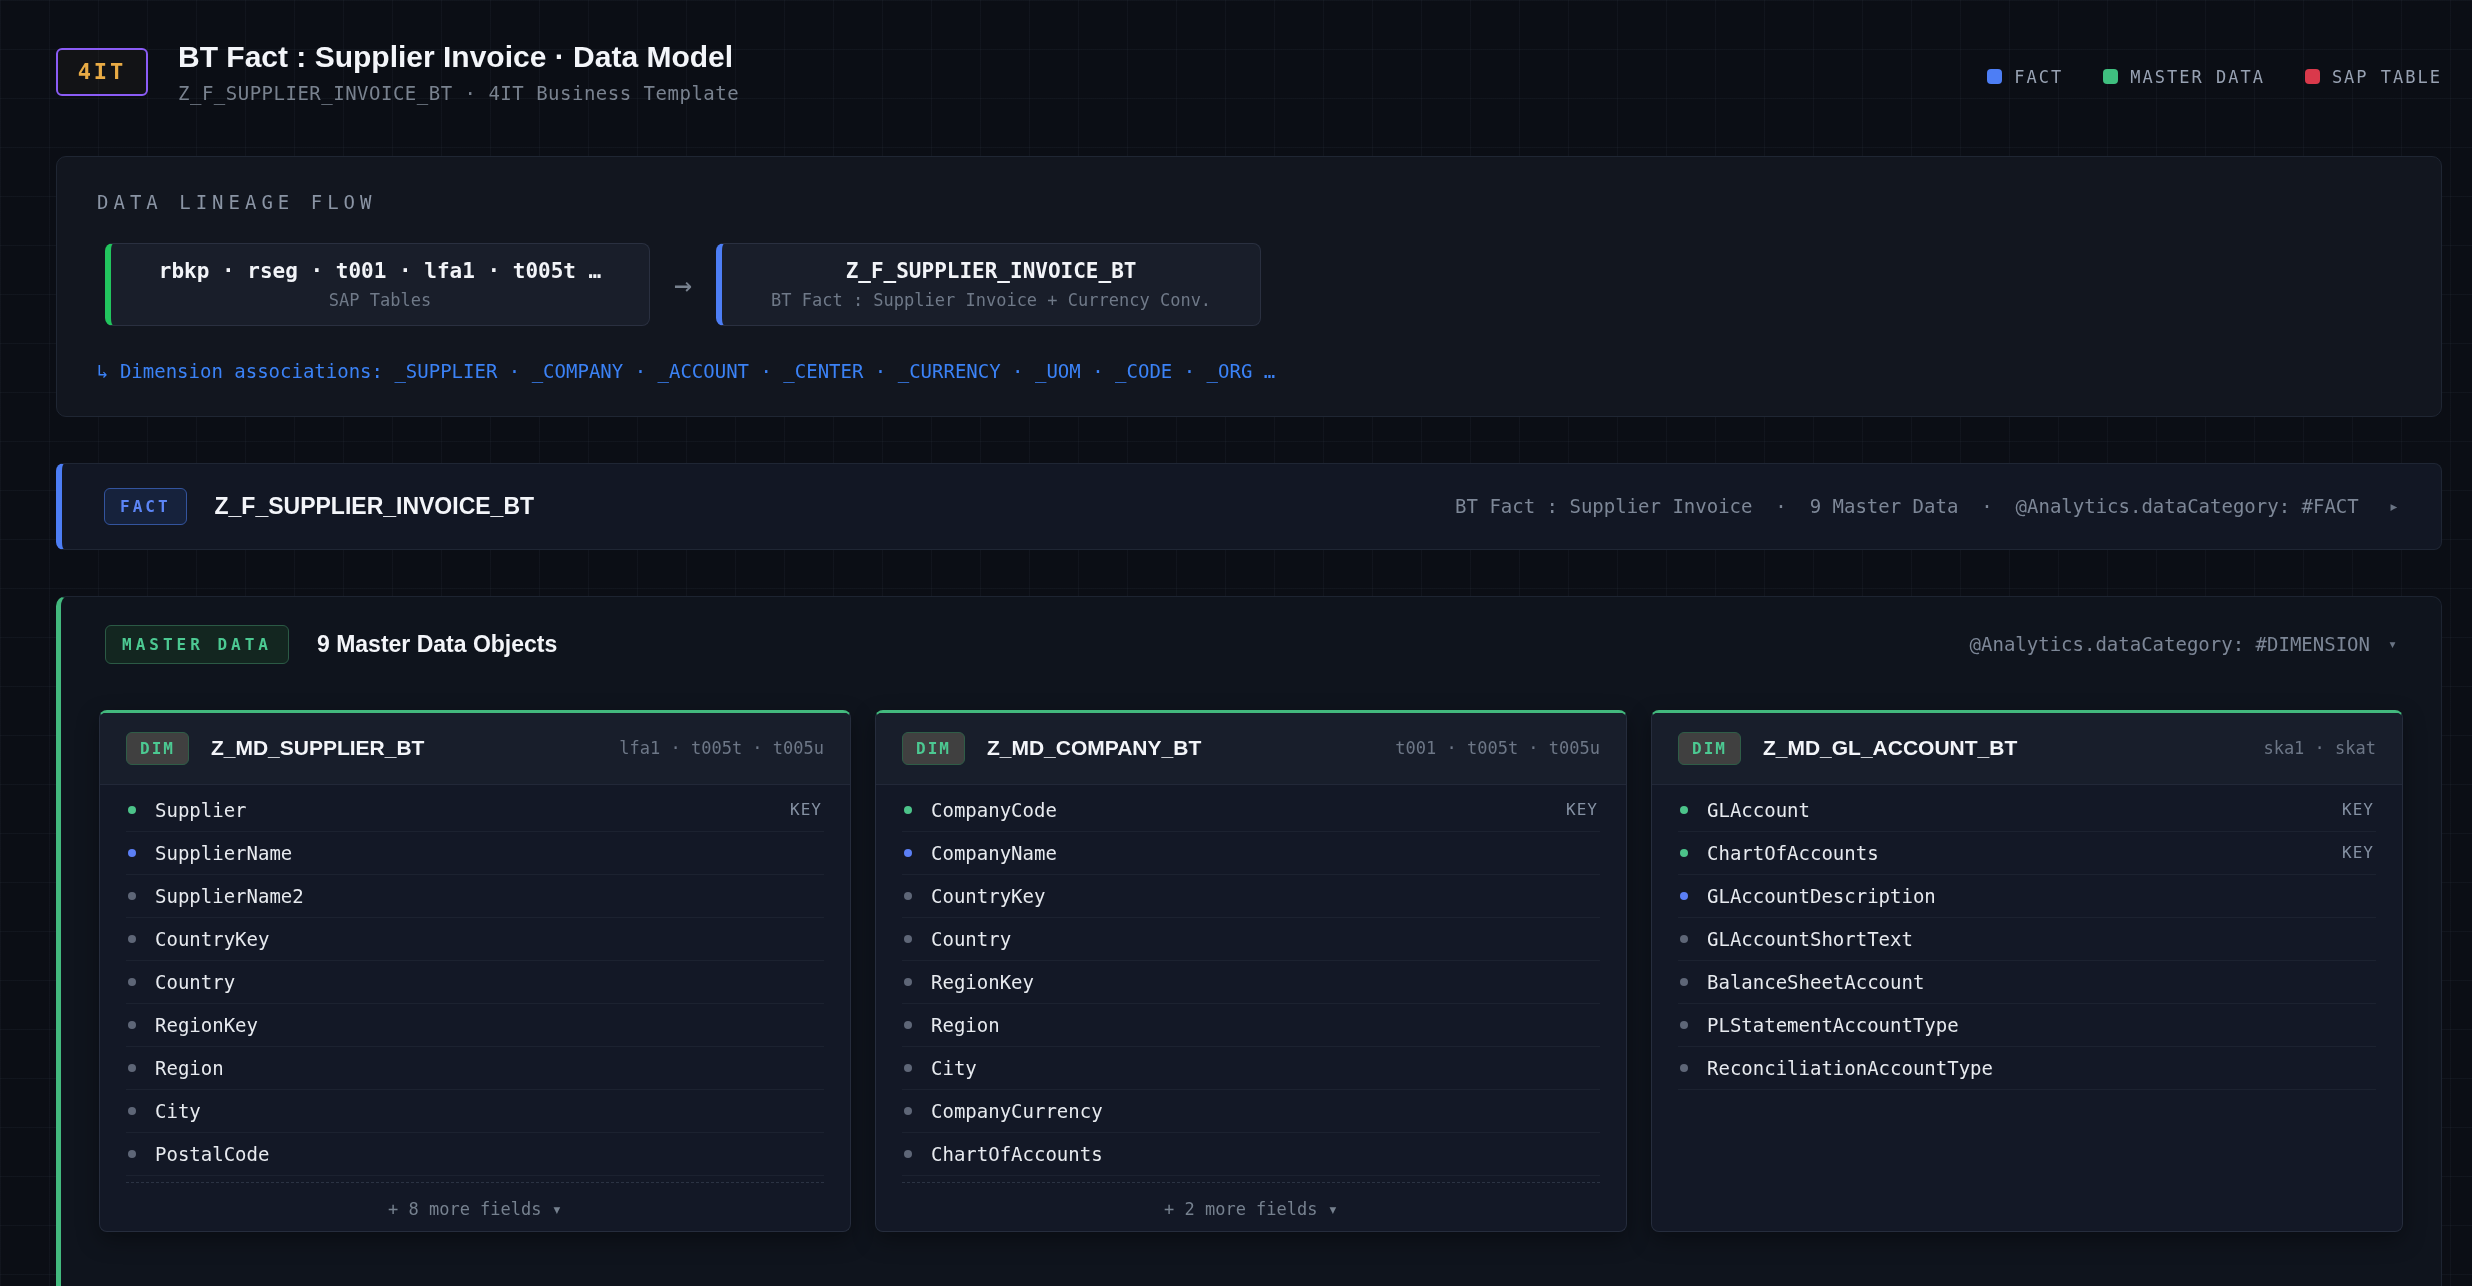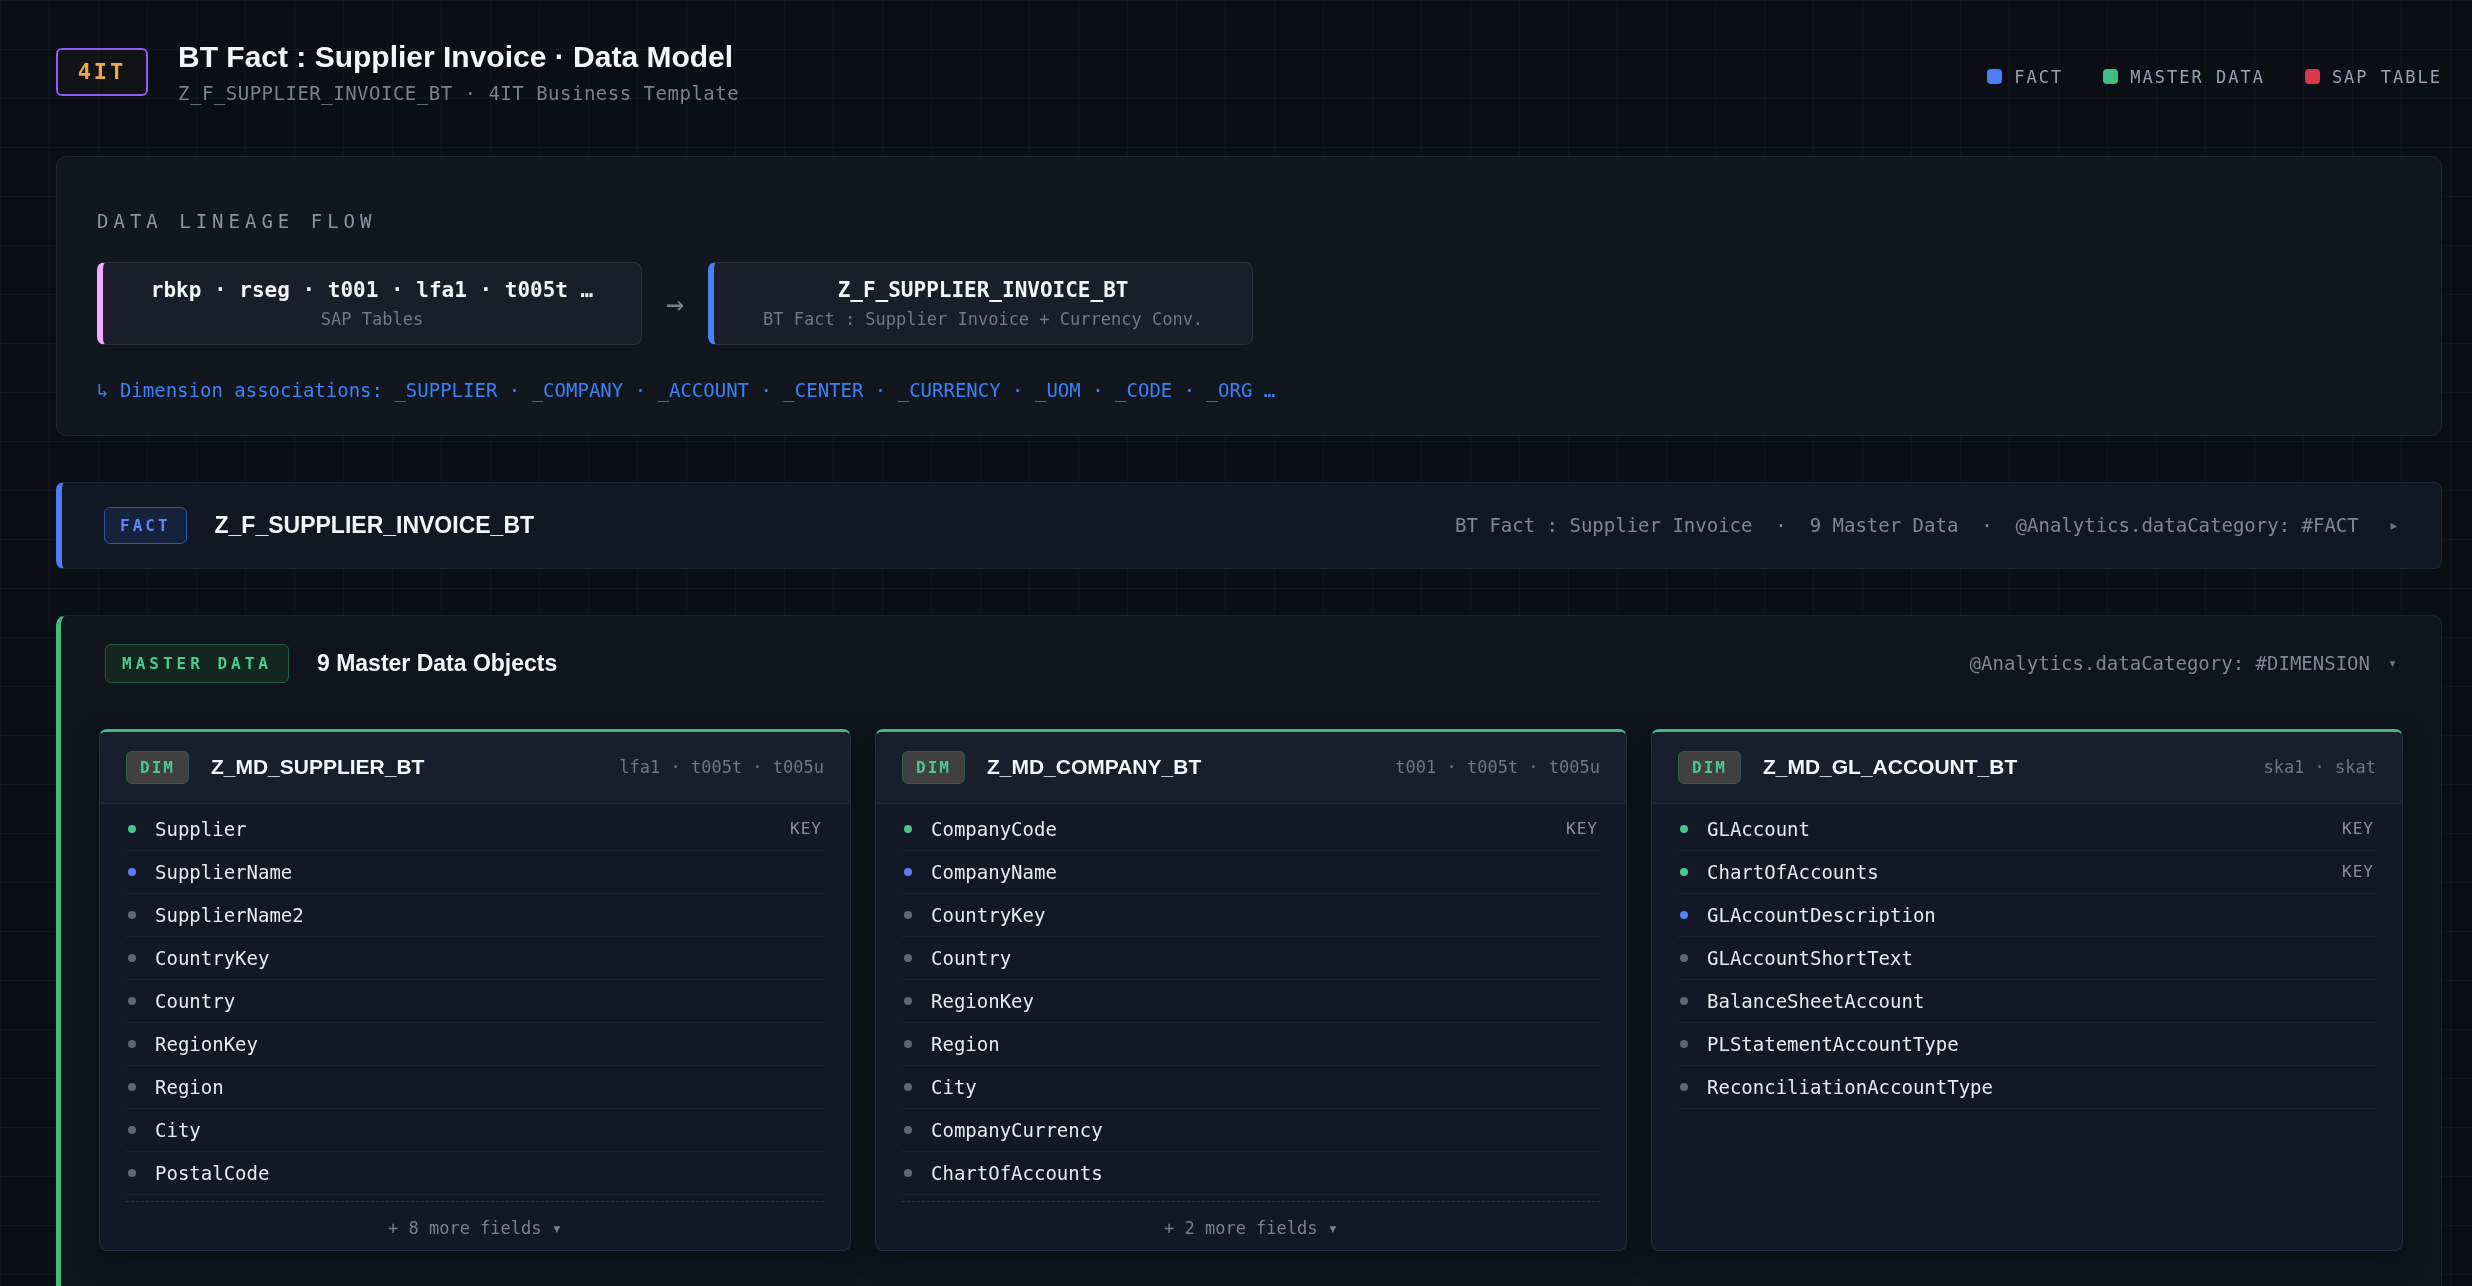--- a/index.html
+++ b/index.html
@@ -25,30 +25,30 @@
   .title-block{margin-left:30px;}
   .page-title{font-family:"Liberation Sans","DejaVu Sans",sans-serif;font-weight:bold;font-size:30px;color:#f3f5f9;line-height:1.15;}
   .page-subtitle{font-size:19px;color:#79828f;margin-top:7px;letter-spacing:0.5px;}
   .legend{margin-left:auto;display:flex;align-items:center;gap:40px;margin-top:10px;}
   .legend-item{display:flex;align-items:center;gap:12px;font-size:17px;color:#98a2b3;letter-spacing:2px;}
   .legend-swatch{width:15px;height:15px;border-radius:4px;flex:none;}
 
   
   .lineage-panel{
     margin:52px 30px 0 56px;background:#12161f;border:1px solid #1f2633;
-    border-radius:10px;padding:53px 40px 34px;
+    border-radius:10px;padding:34px 40px 34px;
   }
   .section-label{font-size:19px;letter-spacing:5px;color:#8a94a4;}
   .flow-row{display:flex;align-items:stretch;margin-top:30px;}
   .flow-box{
     background:#191e2a;border:1px solid #2a3040;border-radius:8px;
     padding:15px 30px;text-align:center;width:478px;
     display:flex;flex-direction:column;justify-content:center;
   }
-  .flow-box.src{border-left:6px solid #f0abfc;}
+  .flow-box.src{border-left:6px solid #22c55e;margin-left:8px;}
   .flow-box.tgt{border-left:6px solid #4d7ef5;}
   .flow-box-title{font-weight:bold;font-size:21px;color:#f2f4f8;}
   .flow-box-sub{font-size:17px;color:#6f7988;margin-top:7px;}
   .flow-arrow{align-self:center;font-size:30px;color:#78828f;margin:0 24px;}
   .assoc-line{margin-top:34px;font-size:19px;color:#3b82f6;}
 
   
   .fact-panel{
     margin:46px 30px 0 56px;background:#121724;border:1px solid #1f2634;
     border-left:6px solid #4d7ef5;border-radius:8px;

